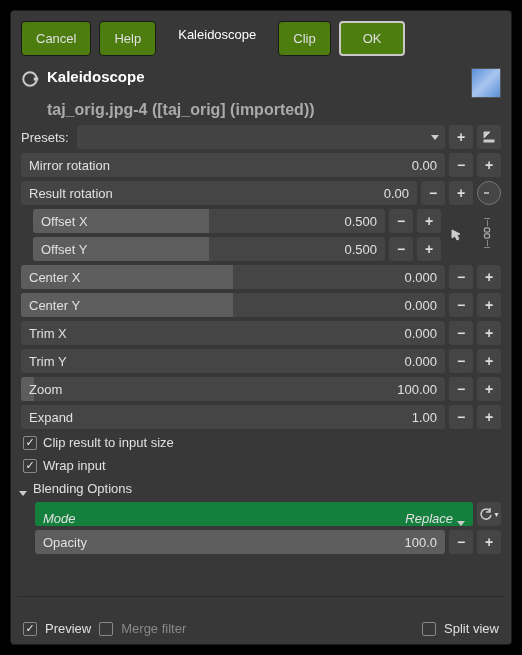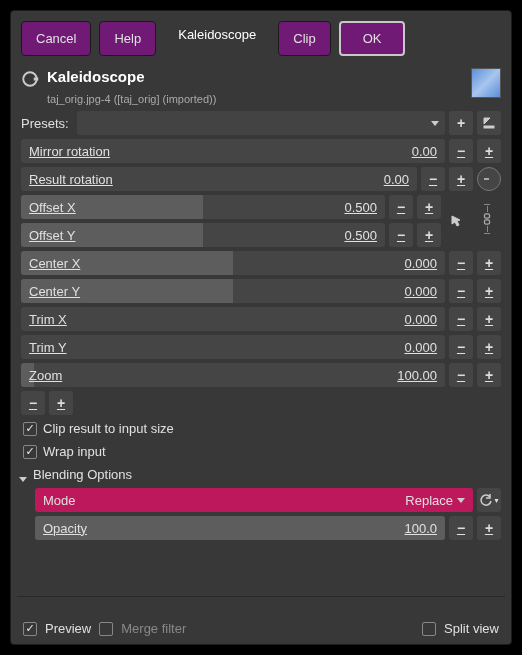--- a/index.html
+++ b/index.html
@@ -1,54 +1,54 @@
 <!DOCTYPE html>
 <html><head>
 <meta charset="utf-8">
 <style>
   * { box-sizing: border-box; margin: 0; padding: 0; font-family: sans-serif; }
   body { background: #000; width: 522px; height: 655px; padding: 10px; color: #e0e0e0; font-size: 13px; }
   .dialog { background: #383838; border: 1px solid #1c1c1c; border-radius: 4px; height: 635px; padding: 6px; display: flex; flex-direction: column; }
   .titlebar { display: flex; gap: 8px; padding: 4px; }
-  .btn { background: #701a75; border: 1px solid #1a1a1a; border-radius: 4px; padding: 6px 14px; color: #e0e0e0; cursor: pointer; font-size: 13px; }
+  .btn { background: #4d7c0f; border: 1px solid #1a1a1a; border-radius: 4px; padding: 6px 14px; color: #e0e0e0; cursor: pointer; font-size: 13px; }
   .btn.primary { border: 2px solid #c8c8c8; padding: 8px 22px; }
   .btn.tab-active { background: transparent; border: none; color: #fff; font-weight: 500; }
   .header { display: flex; align-items: flex-start; gap: 8px; padding: 8px 4px 4px 4px; }
   .header-icon { width: 18px; height: 18px; display:flex; align-items:center; justify-content:center; margin-top:2px;}
   .header-icon svg { width:18px; height:18px; }
   .header-text { flex: 1; }
   .header-title { font-size: 15px; font-weight: bold; color: #fff; }
-  .header-sub { font-size: 11px; color: #aaa; margin-top: 8px; }
+  .header-sub { font-size: 16px; color: #aaa; margin-top: 16px; font-weight: bold; }
   .thumb { width: 30px; height: 30px; background: linear-gradient(135deg,#5a8fd8 0%, #a8c5ee 50%, #5a8fd8 100%); border:1px solid #555; }
   .row { display: flex; align-items: center; gap: 4px; padding: 2px 4px; }
   .presets-label { padding-right: 4px; }
   .dropdown { flex: 1; background: #434343; border: none; border-radius: 3px; height: 24px; display: flex; align-items: center; justify-content: flex-end; padding: 0 6px; cursor:pointer; }
   .dropdown::after { content: ""; border-left:4px solid transparent; border-right:4px solid transparent; border-top:5px solid #ccc; }
   .iconbtn { width: 24px; height: 24px; background: #454545; border: none; border-radius: 3px; display: flex; align-items: center; justify-content: center; color: #ddd; cursor:pointer; font-size:14px; flex-shrink:0;}
   .iconbtn.minus::before { content:"−"; font-weight:bold; }
   .iconbtn.plus::before { content:"+"; font-weight:bold; }
   .iconbtn svg { width:14px; height:14px; stroke:#ccc; fill:#ccc; }
   .params { flex:1; overflow:hidden; }
-  .param-row { display: flex; align-items: center; gap: 4px; padding: 2px 4px; text-decoration: underline; }
+  .param-row { display: flex; align-items: center; gap: 4px; padding: 2px 4px; }
   .slider { flex: 1; height: 24px; background: #454545; border: none; border-radius: 3px; position: relative; display: flex; align-items: center; padding: 0 8px; overflow:hidden;}
   .slider-fill { position: absolute; left:0; top:0; bottom:0; background: #5d5d5d; }
   .slider-label { position: relative; z-index: 1; }
   .slider-value { position: relative; z-index: 1; margin-left: auto; }
   .chain-col { display:flex; flex-direction:column; align-items:center; justify-content:center; gap:1px; width:28px; height:52px; }
   .chain-col svg { width:12px; height:12px; stroke:#aaa; fill:none; stroke-width:1.5;}
   .chain-bar { width:1px; height:6px; border-left:1px solid #888;}
   .chain-bar.h { height:1px; width:6px; border-top:1px solid #888; border-left:none;}
   .checkbox-row { display:flex; align-items:center; gap:6px; padding: 4px 6px; }
   .chk { width:14px; height:14px; border:1px solid #888; border-radius:2px; display:flex; align-items:center; justify-content:center; cursor:pointer; background:#383838;}
   .chk.checked::after { content:"✓"; font-size:11px; color:#eee; line-height:1;}
   .section-header { display:flex; align-items:flex-end; gap:4px; padding:4px 2px; cursor:pointer;}
   .section-header::before { content:""; border-left:4px solid transparent; border-right:4px solid transparent; border-top:5px solid #ccc; margin-right:2px;}
   .indent { padding-left: 14px; }
   .mode-row { display:flex; align-items:center; gap:4px; padding:2px 4px;}
-  .mode-select { flex:1; background:#be185d; border:none; border-radius:3px; height:24px; display:flex; align-items:center; padding:0 8px; cursor:pointer;}
+  .mode-select { flex:1; background:#15803d; border:none; border-radius:3px; height:24px; display:flex; align-items:flex-end; padding:0 8px; cursor:pointer;font-style:italic;}
   .mode-select .val { margin-left:auto; margin-right:4px;}
   .mode-select::after { content:""; border-left:4px solid transparent; border-right:4px solid transparent; border-top:5px solid #ccc;}
   .footer { display:flex; align-items:center; gap:8px; padding:24px 6px 2px 6px; border-top:1px solid #2a2a2a; margin-top:4px;}
   .footer .spacer { flex:1; }
   .toolcol{display:flex;flex-direction:column;justify-content:center;}
 </style>
 </head>
 <body>
 
 <div class="dialog">
@@ -109,21 +109,21 @@
       <button class="iconbtn plus"></button>
       <button class="iconbtn" style="border:1px solid #777;border-radius:50%;">
           <svg viewBox="0 0 14 14">
             <line x1="7" y1="7" x2="2" y2="7" stroke="#ccc" stroke-width="1.5"></line>
           </svg>
         </button>
     </div>
 
 
     <div style="display:flex; align-items:stretch; gap:4px; padding:0 4px;">
-      <div style="flex:1;">
+      <div style="flex:1;margin-left:12px;">
         <div class="param-row" style="padding-left:0;padding-right:0;">
           <div class="slider">
             <div class="slider-fill" style="width:50%"></div>
             <span class="slider-label">Offset X</span>
             <span class="slider-value">0.500</span>
           </div>
           <button class="iconbtn minus"></button>
           <button class="iconbtn plus"></button>
         </div>
         <div class="param-row" style="padding-left:0;padding-right:0;">
@@ -199,20 +199,25 @@
       <div class="slider">
         <div class="slider-fill" style="width:3%"></div>
         <span class="slider-label">Zoom</span>
         <span class="slider-value">100.00</span>
       </div>
       <button class="iconbtn minus"></button>
       <button class="iconbtn plus"></button>
     </div>
 
     <div class="param-row">
+      <div class="slider">
+        <div class="slider-fill" style="width:0%"></div>
+        <span class="slider-label">Expand</span>
+        <span class="slider-value">1.00</span>
+      </div>
       <button class="iconbtn minus"></button>
       <button class="iconbtn plus"></button>
     </div>
 
     <div class="checkbox-row">
       <span class="chk checked"></span>
       <span>Clip result to input size</span>
     </div>
     <div class="checkbox-row">
       <span class="chk checked"></span>

